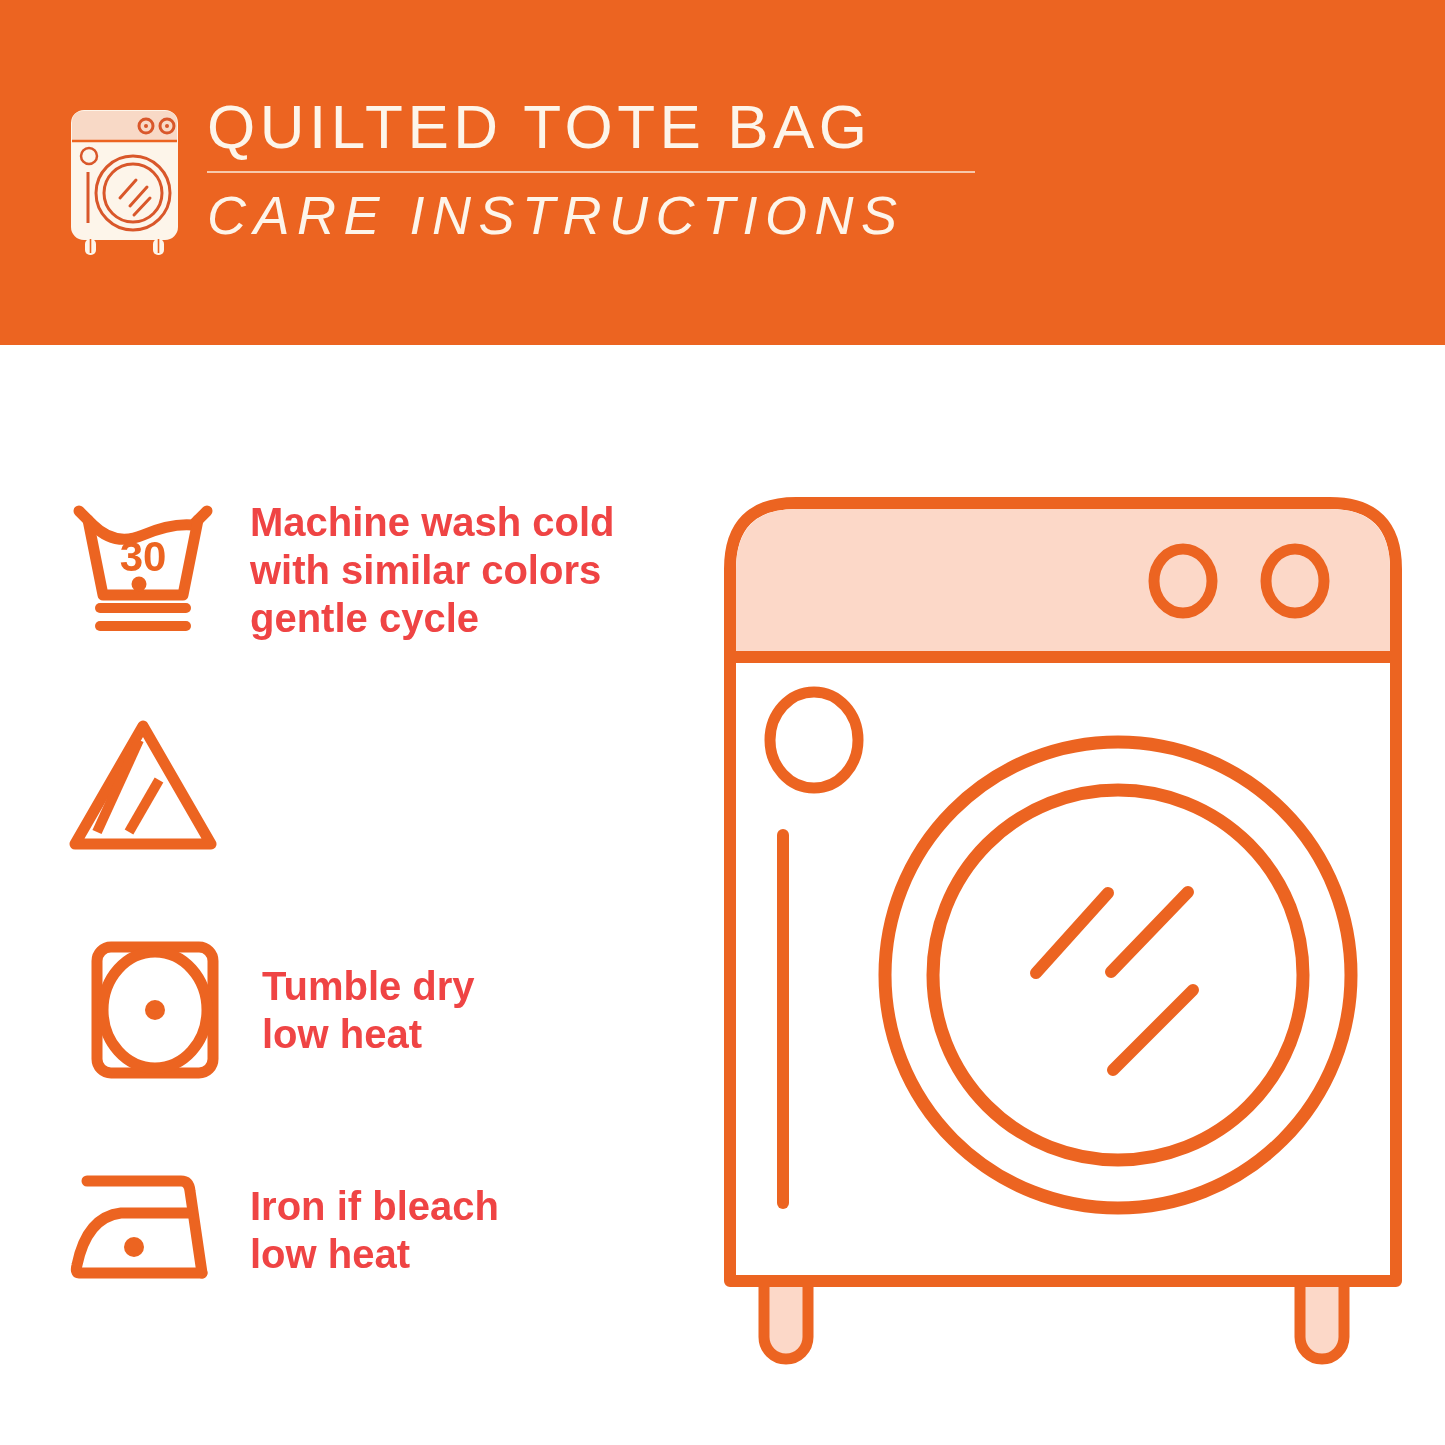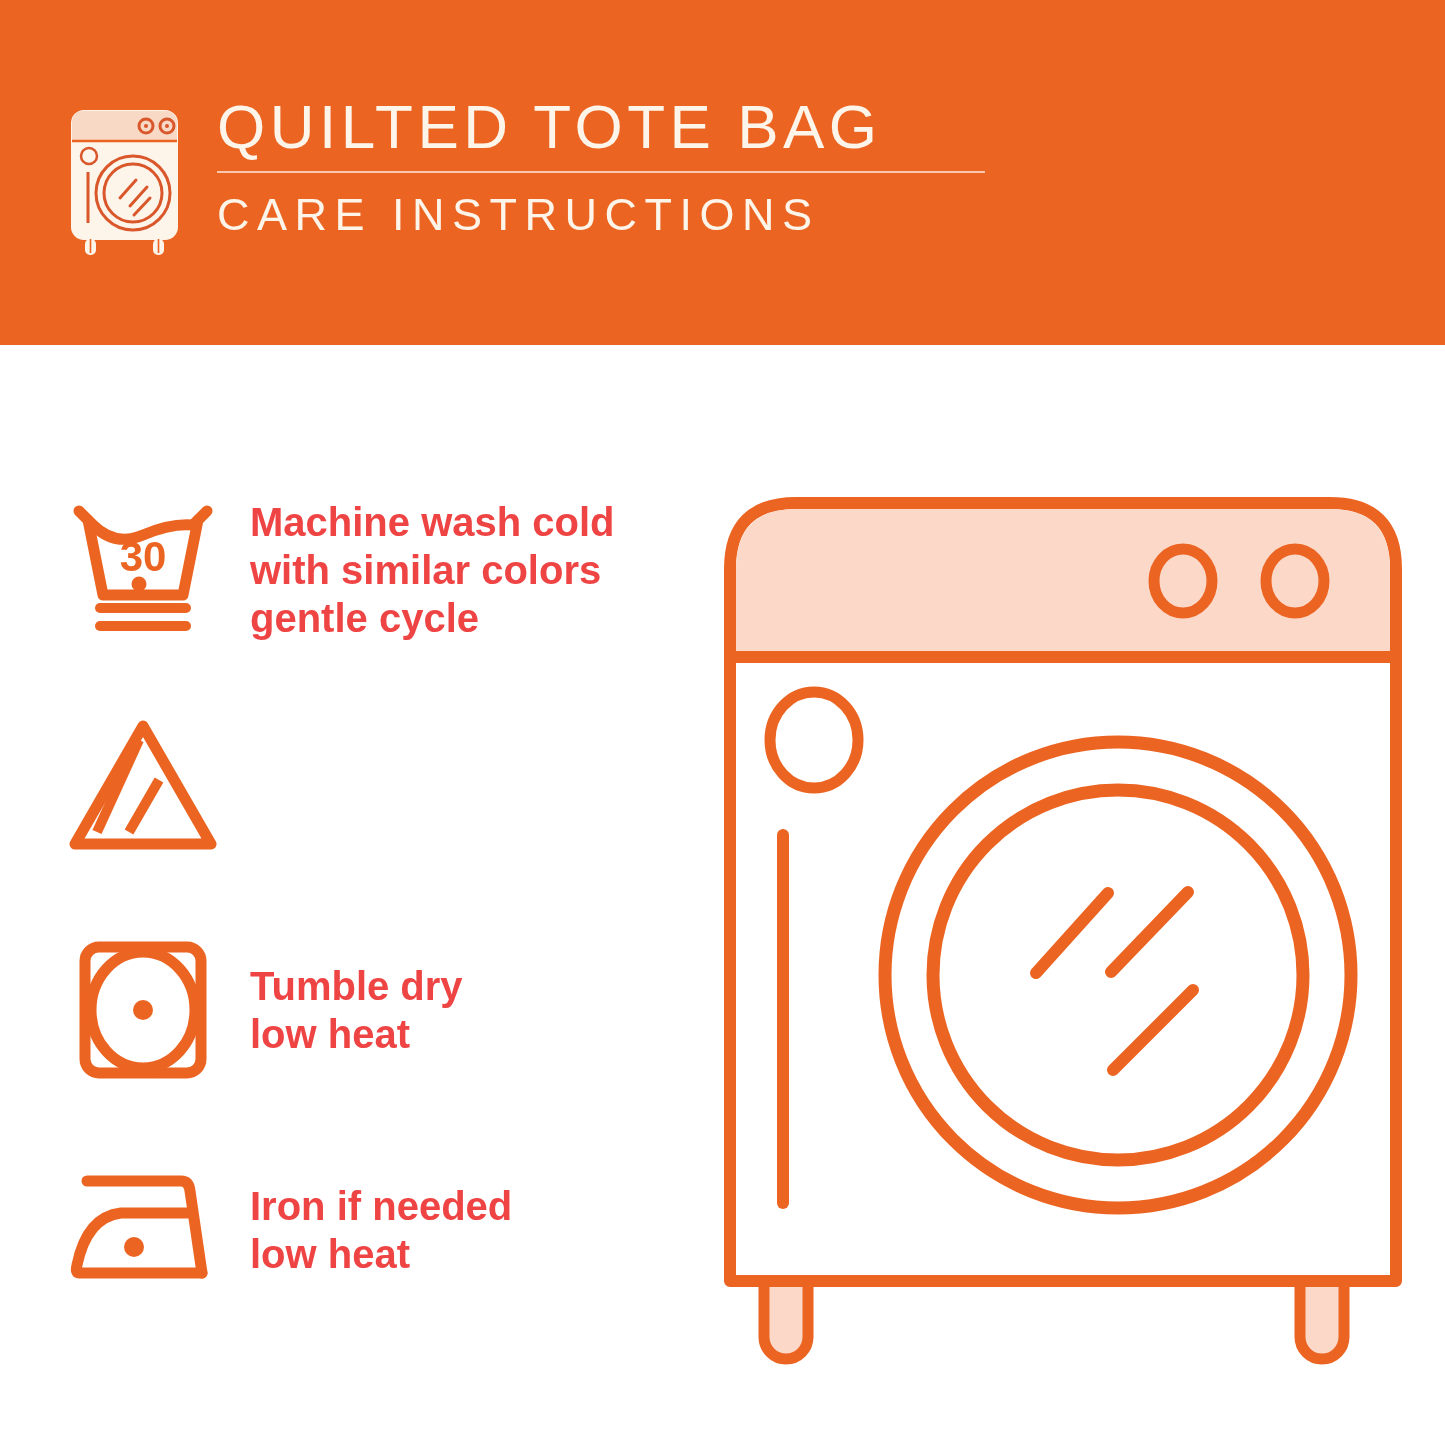--- a/index.html
+++ b/index.html
@@ -26,67 +26,68 @@
   }
   .header-logo {
     position: absolute;
     left: 62px;
     top: 105px;
     width: 125px;
     height: 152px;
   }
   .header-text {
     position: absolute;
-    left: 217px;
+    left: 207px;
     top: 92px;
     width: 1000px;
   }
   .title-main {
     font-size: 62px;
     font-weight: 300;
     color: #FDF5EA;
     letter-spacing: 4.5px;
     line-height: 70px;
     white-space: nowrap;
   }
   .title-rule {
     width: 768px;
     height: 2px;
     background: #F9D9C3;
     margin-top: 9px;
     margin-bottom: 6px;
     opacity: .85;
   }
   .title-sub {
-    font-size: 45px;
+    font-size: 54px;
     font-weight: 400;
     color: #FDF5EA;
     letter-spacing: 7.5px;
     line-height: 72px;
     white-space: nowrap;
+    font-style: italic;
   }
 
   
   .care-list {
     position: absolute;
     left: 0;
     top: 345px;
     width: 700px;
     height: 1100px;
   }
   .care-row {
     position: absolute;
     left: 0;
     width: 700px;
     display: flex;
     align-items: center;
   }
   .care-row.r0 { top: 145px; }
   .care-row.r1 { top: 360px; }
-  .care-row.r2 { top: 585px; }
+  .care-row.r2 { top: 585px; margin-left: 12px; }
   .care-row.r3 { top: 805px; }
 
   .care-icon {
     width: 170px;
     min-width: 170px;
     height: 160px;
     display: flex;
     align-items: center;
     justify-content: center;
     margin-left: 58px;
@@ -201,21 +202,21 @@
   <div class="care-row r3">
     <div class="care-icon">
       <svg viewBox="0 0 160 150" width="160" height="150">
 
         <path d="M24 26 H118 Q126 26 127 36 L139 118" fill="none" stroke="#EC6421" stroke-width="11" stroke-linecap="round" stroke-linejoin="round"></path>
 
         <path d="M139 118 H16 Q12 118 14 110 Q24 62 58 58 H128" fill="none" stroke="#EC6421" stroke-width="11" stroke-linecap="round" stroke-linejoin="round"></path>
         <circle cx="71" cy="92" r="10" fill="#EC6421"></circle>
       </svg>
     </div>
-    <div class="care-label">Iron if needed
+    <div class="care-label">Iron if bleach
 low heat</div>
   </div>
 </div>
 
 <div class="machine">
   <svg viewBox="0 0 690 880" width="690" height="880">
 
     <g>
       <path d="M46 790 v62 a22 22 0 0 0 44 0 v-62 z" fill="#FCD8C8" stroke="#EC6421" stroke-width="11" stroke-linejoin="round"></path>
     </g>

